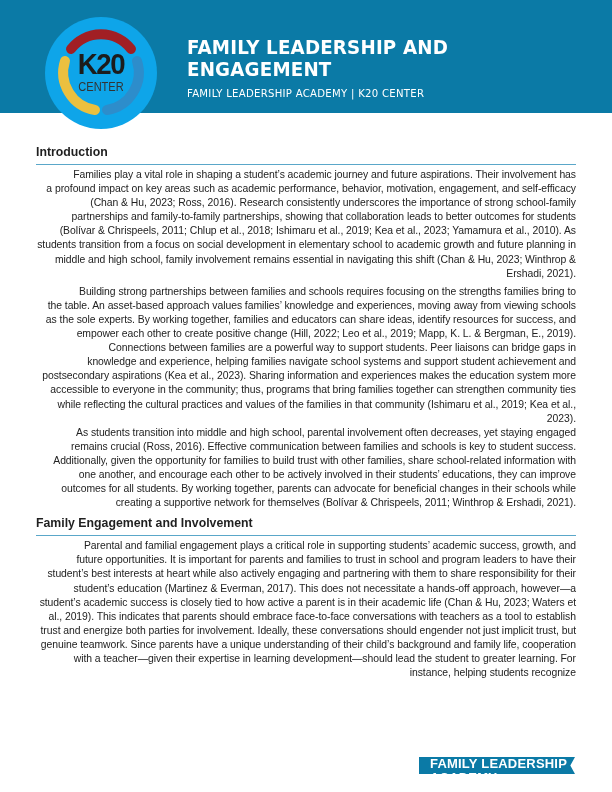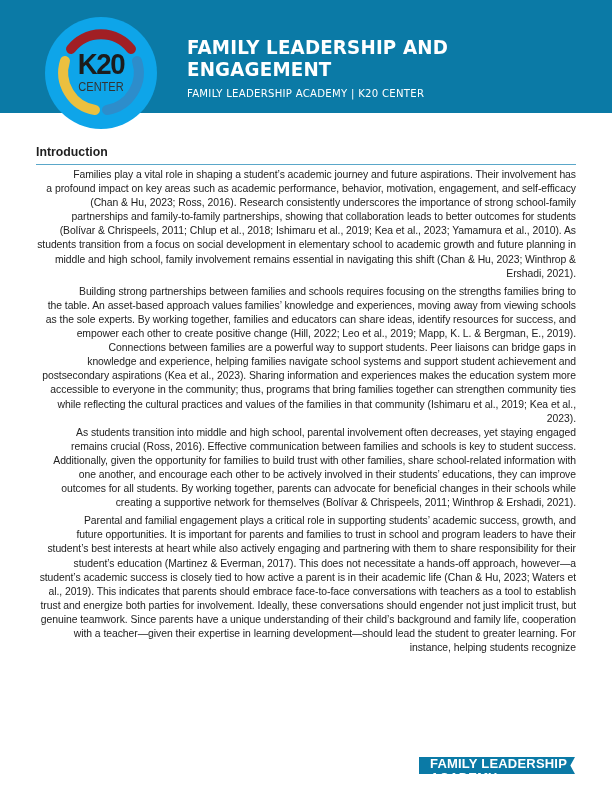--- a/index.html
+++ b/index.html
@@ -82,17 +82,18 @@
   <div class="section">
     <div class="section-heading">Introduction</div>
     <p class="para">Families play a vital role in shaping a student’s academic journey and future aspirations. Their involvement has a profound impact on key areas such as academic performance, behavior, motivation, engagement, and self-efficacy (Chan &amp; Hu, 2023; Ross, 2016). Research consistently underscores the importance of strong school-family partnerships and family-to-family partnerships, showing that collaboration leads to better outcomes for students (Bolívar &amp; Chrispeels, 2011; Chlup et al., 2018; Ishimaru et al., 2019; Kea et al., 2023; Yamamura et al., 2010). As students transition from a focus on social development in elementary school to academic growth and future planning in middle and high school, family involvement remains essential in navigating this shift (Chan &amp; Hu, 2023; Winthrop &amp; Ershadi, 2021).</p>
   </div>
   <div class="section">
     <p class="para">Building strong partnerships between families and schools requires focusing on the strengths families bring to the table. An asset-based approach values families’ knowledge and experiences, moving away from viewing schools as the sole experts. By working together, families and educators can share ideas, identify resources for success, and empower each other to create positive change (Hill, 2022; Leo et al., 2019; Mapp, K. L. &amp; Bergman, E., 2019).</p>
     <p class="para">Connections between families are a powerful way to support students. Peer liaisons can bridge gaps in knowledge and experience, helping families navigate school systems and support student achievement and postsecondary aspirations (Kea et al., 2023). Sharing information and experiences makes the education system more accessible to everyone in the community; thus, programs that bring families together can strengthen community ties while reflecting the cultural practices and values of the families in that community (Ishimaru et al., 2019; Kea et al., 2023).</p>
     <p class="para">As students transition into middle and high school, parental involvement often decreases, yet staying engaged remains crucial (Ross, 2016). Effective communication between families and schools is key to student success. Additionally, given the opportunity for families to build trust with other families, share school-related information with one another, and encourage each other to be actively involved in their students’ educations, they can improve outcomes for all students. By working together, parents can advocate for beneficial changes in their schools while creating a supportive network for themselves (Bolívar &amp; Chrispeels, 2011; Winthrop &amp; Ershadi, 2021).</p>
   </div>
   <div class="section">
+    <div class="section-heading">Family Engagement and Involvement</div>
     <p class="para">Parental and familial engagement plays a critical role in supporting students’ academic success, growth, and future opportunities. It is important for parents and families to trust in school and program leaders to have their student’s best interests at heart while also actively engaging and partnering with them to share responsibility for their student’s education (Martinez &amp; Everman, 2017). This does not necessitate a hands-off approach, however—a student’s academic success is closely tied to how active a parent is in their academic life (Chan &amp; Hu, 2023; Waters et al., 2019). This indicates that parents should embrace face-to-face conversations with teachers as a tool to establish trust and energize both parties for involvement. Ideally, these conversations should engender not just implicit trust, but genuine teamwork. Since parents have a unique understanding of their child’s background and family life, cooperation with a teacher—given their expertise in learning development—should lead the student to greater learning. For instance, helping students recognize</p>
   </div>
 </div>
 
 <div class="footer-tag" style="background: rgb(11, 122, 166);">FAMILY LEADERSHIP ACADEMY</div>
 
 </body></html>

